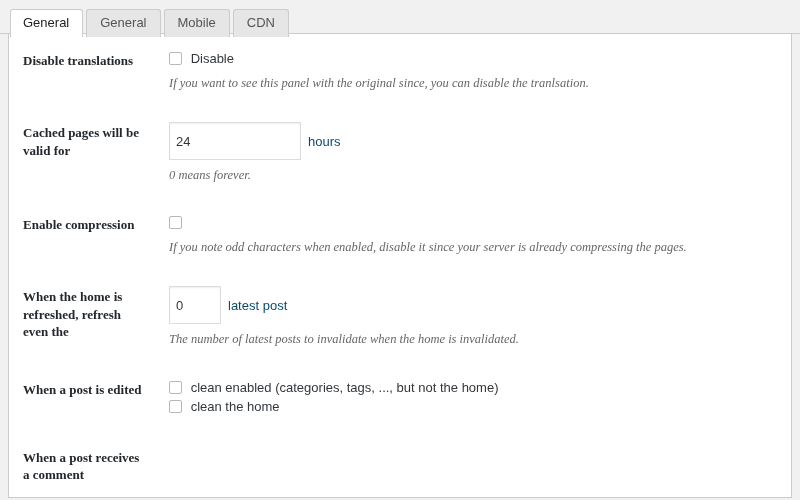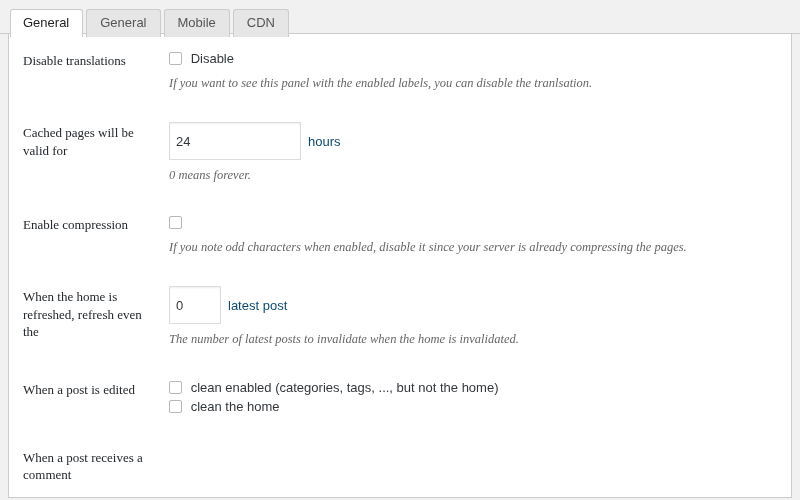--- a/index.html
+++ b/index.html
@@ -83,21 +83,21 @@
     width: 100%;
     border-collapse: collapse;
     table-layout: fixed;
   }
   table.form-table th {
     width: 150px;
     text-align: left;
     vertical-align: top;
     padding: 18px 10px 18px 14px;
     font-size: 13px;
-    font-weight: normal;
+    font-weight: bold;
     line-height: 1.35;
     color: #23282d;
     font-family: "Liberation Serif", serif;
     box-sizing: border-box;
   }
   table.form-table td {
     vertical-align: top;
     padding: 16px 14px 14px 10px;
     box-sizing: border-box;
   }
@@ -164,21 +164,21 @@
   <table class="form-table">
     <tbody>
 
       <tr>
         <th>Disable translations</th>
         <td>
           <div class="cb-row">
             <input type="checkbox" id="cb-disable" style="">
             <label for="cb-disable">Disable</label>
           </div>
-          <div class="desc">If you want to see this panel with the enabled labels, you can disable the tranlsation.</div>
+          <div class="desc">If you want to see this panel with the original since, you can disable the tranlsation.</div>
         </td>
       </tr>
 
       <tr>
         <th>Cached pages will be valid for</th>
         <td>
           <div class="inline">
             <input type="text" class="inp-hours" value="24" style="">
             <span class="unit">hours</span>
           </div>

